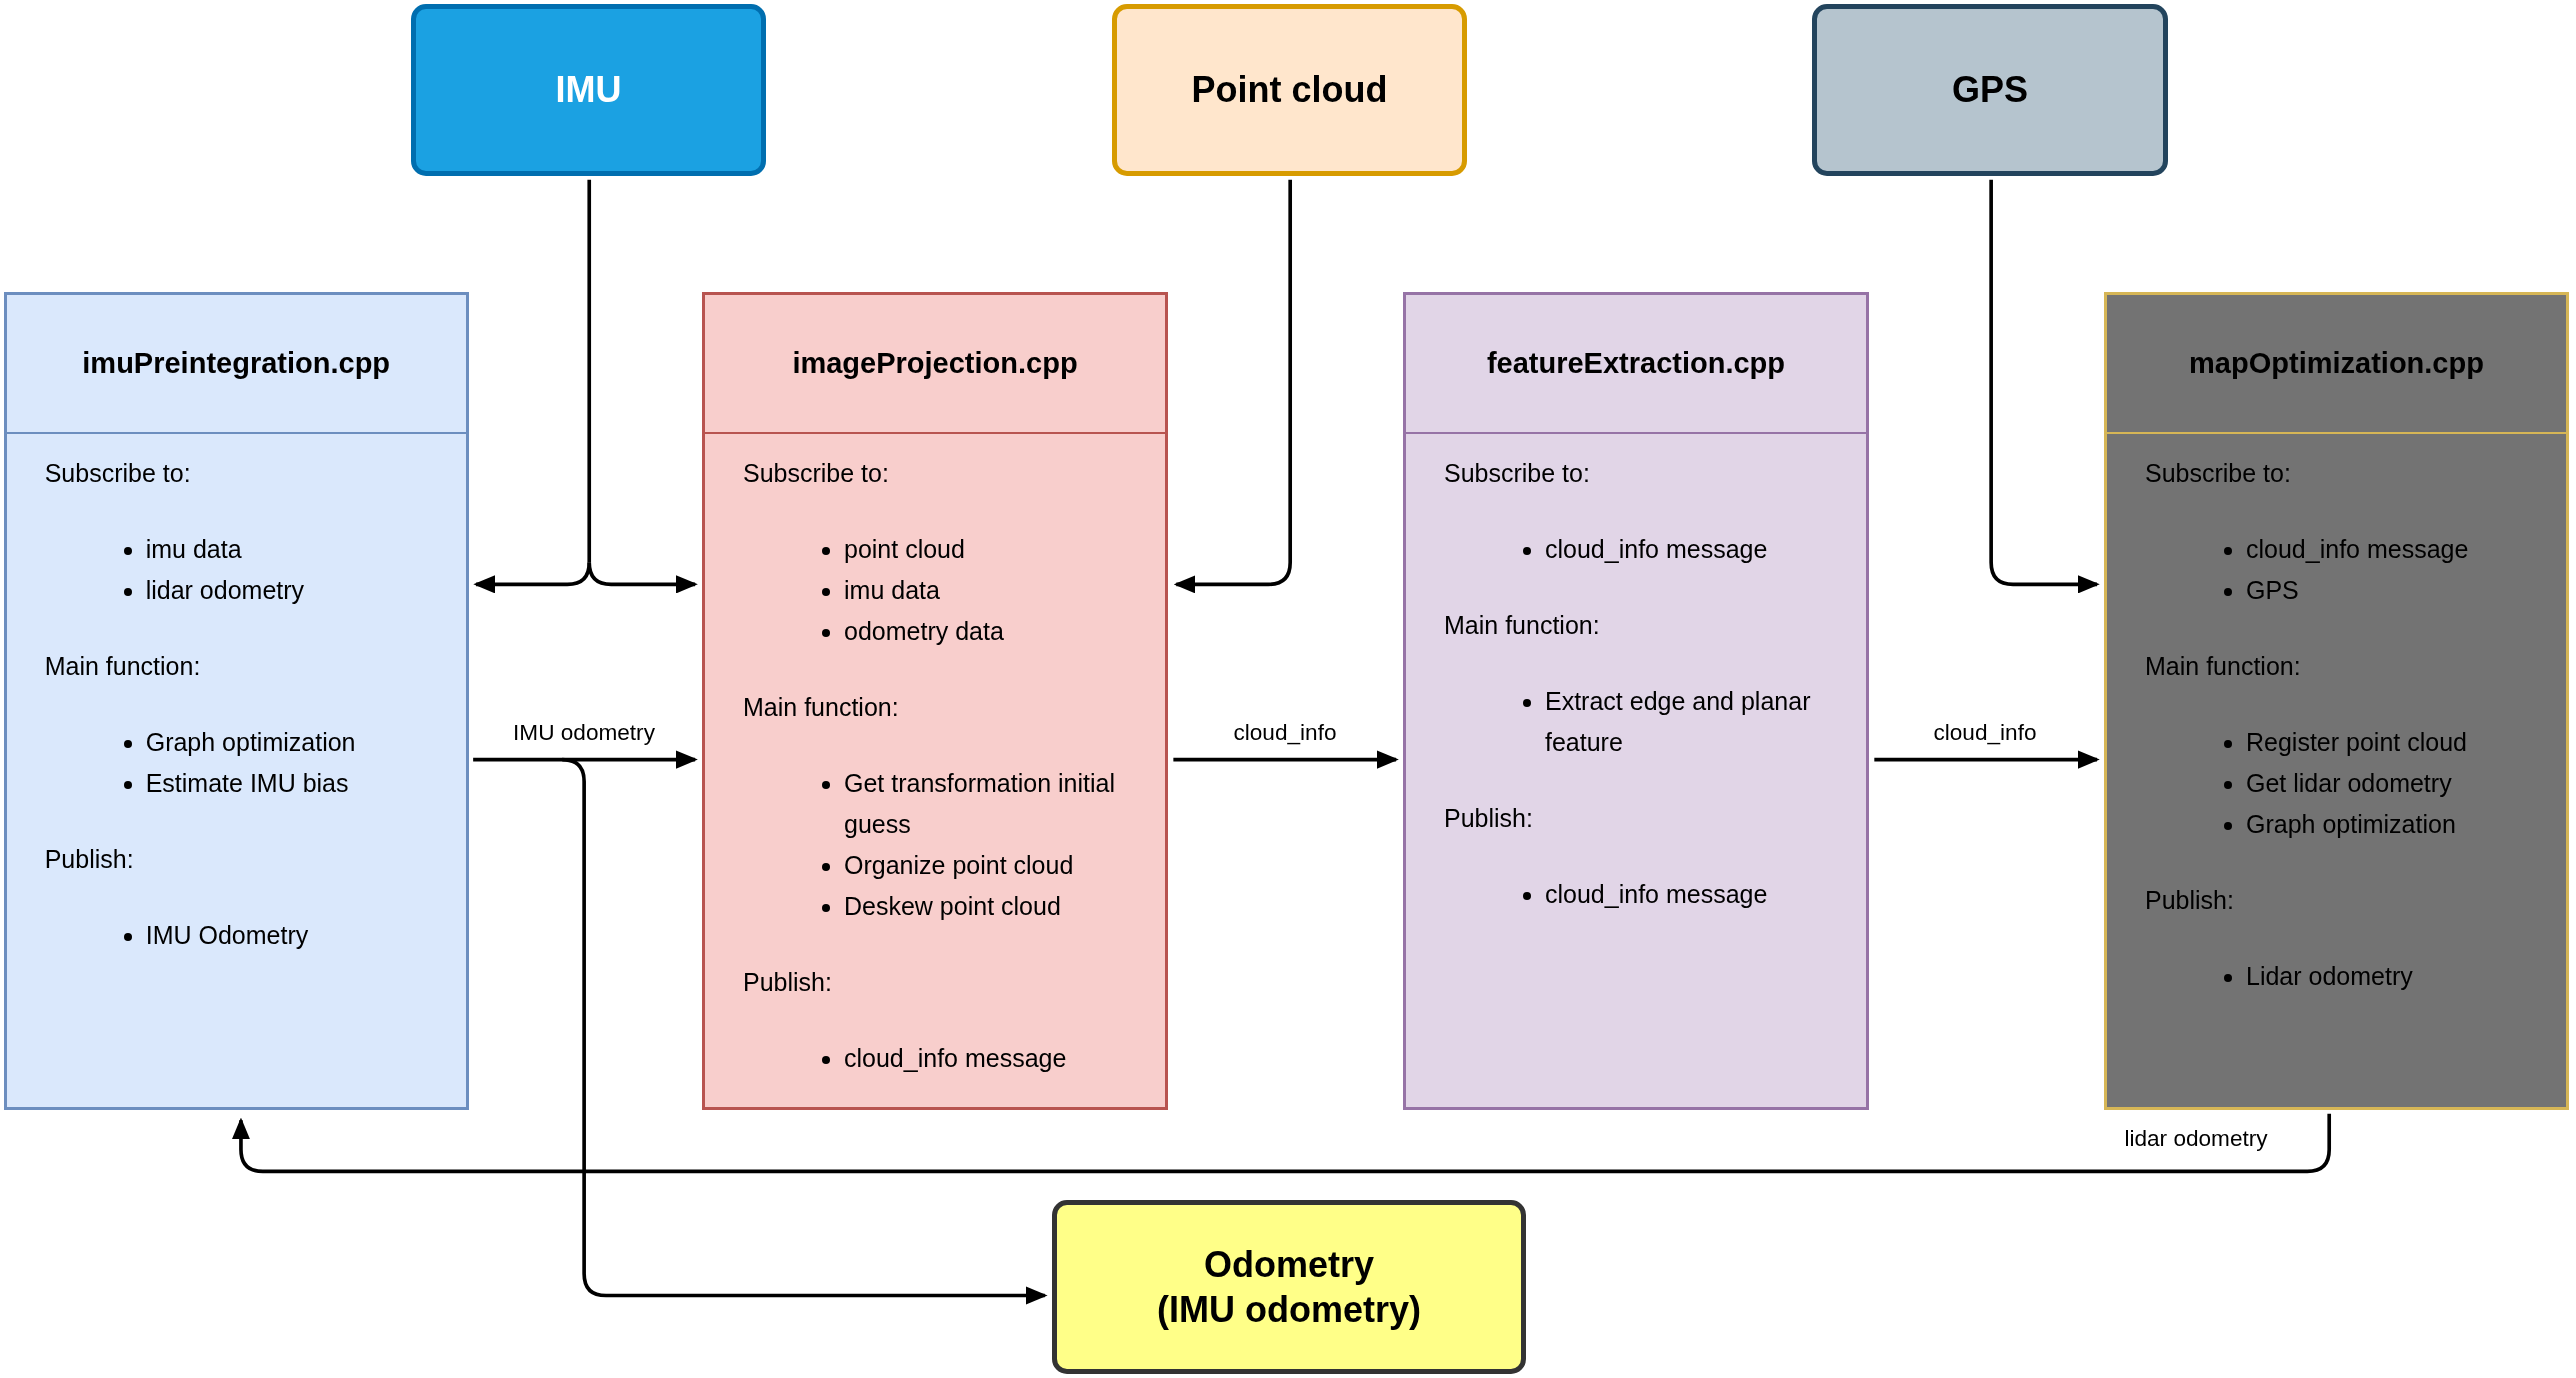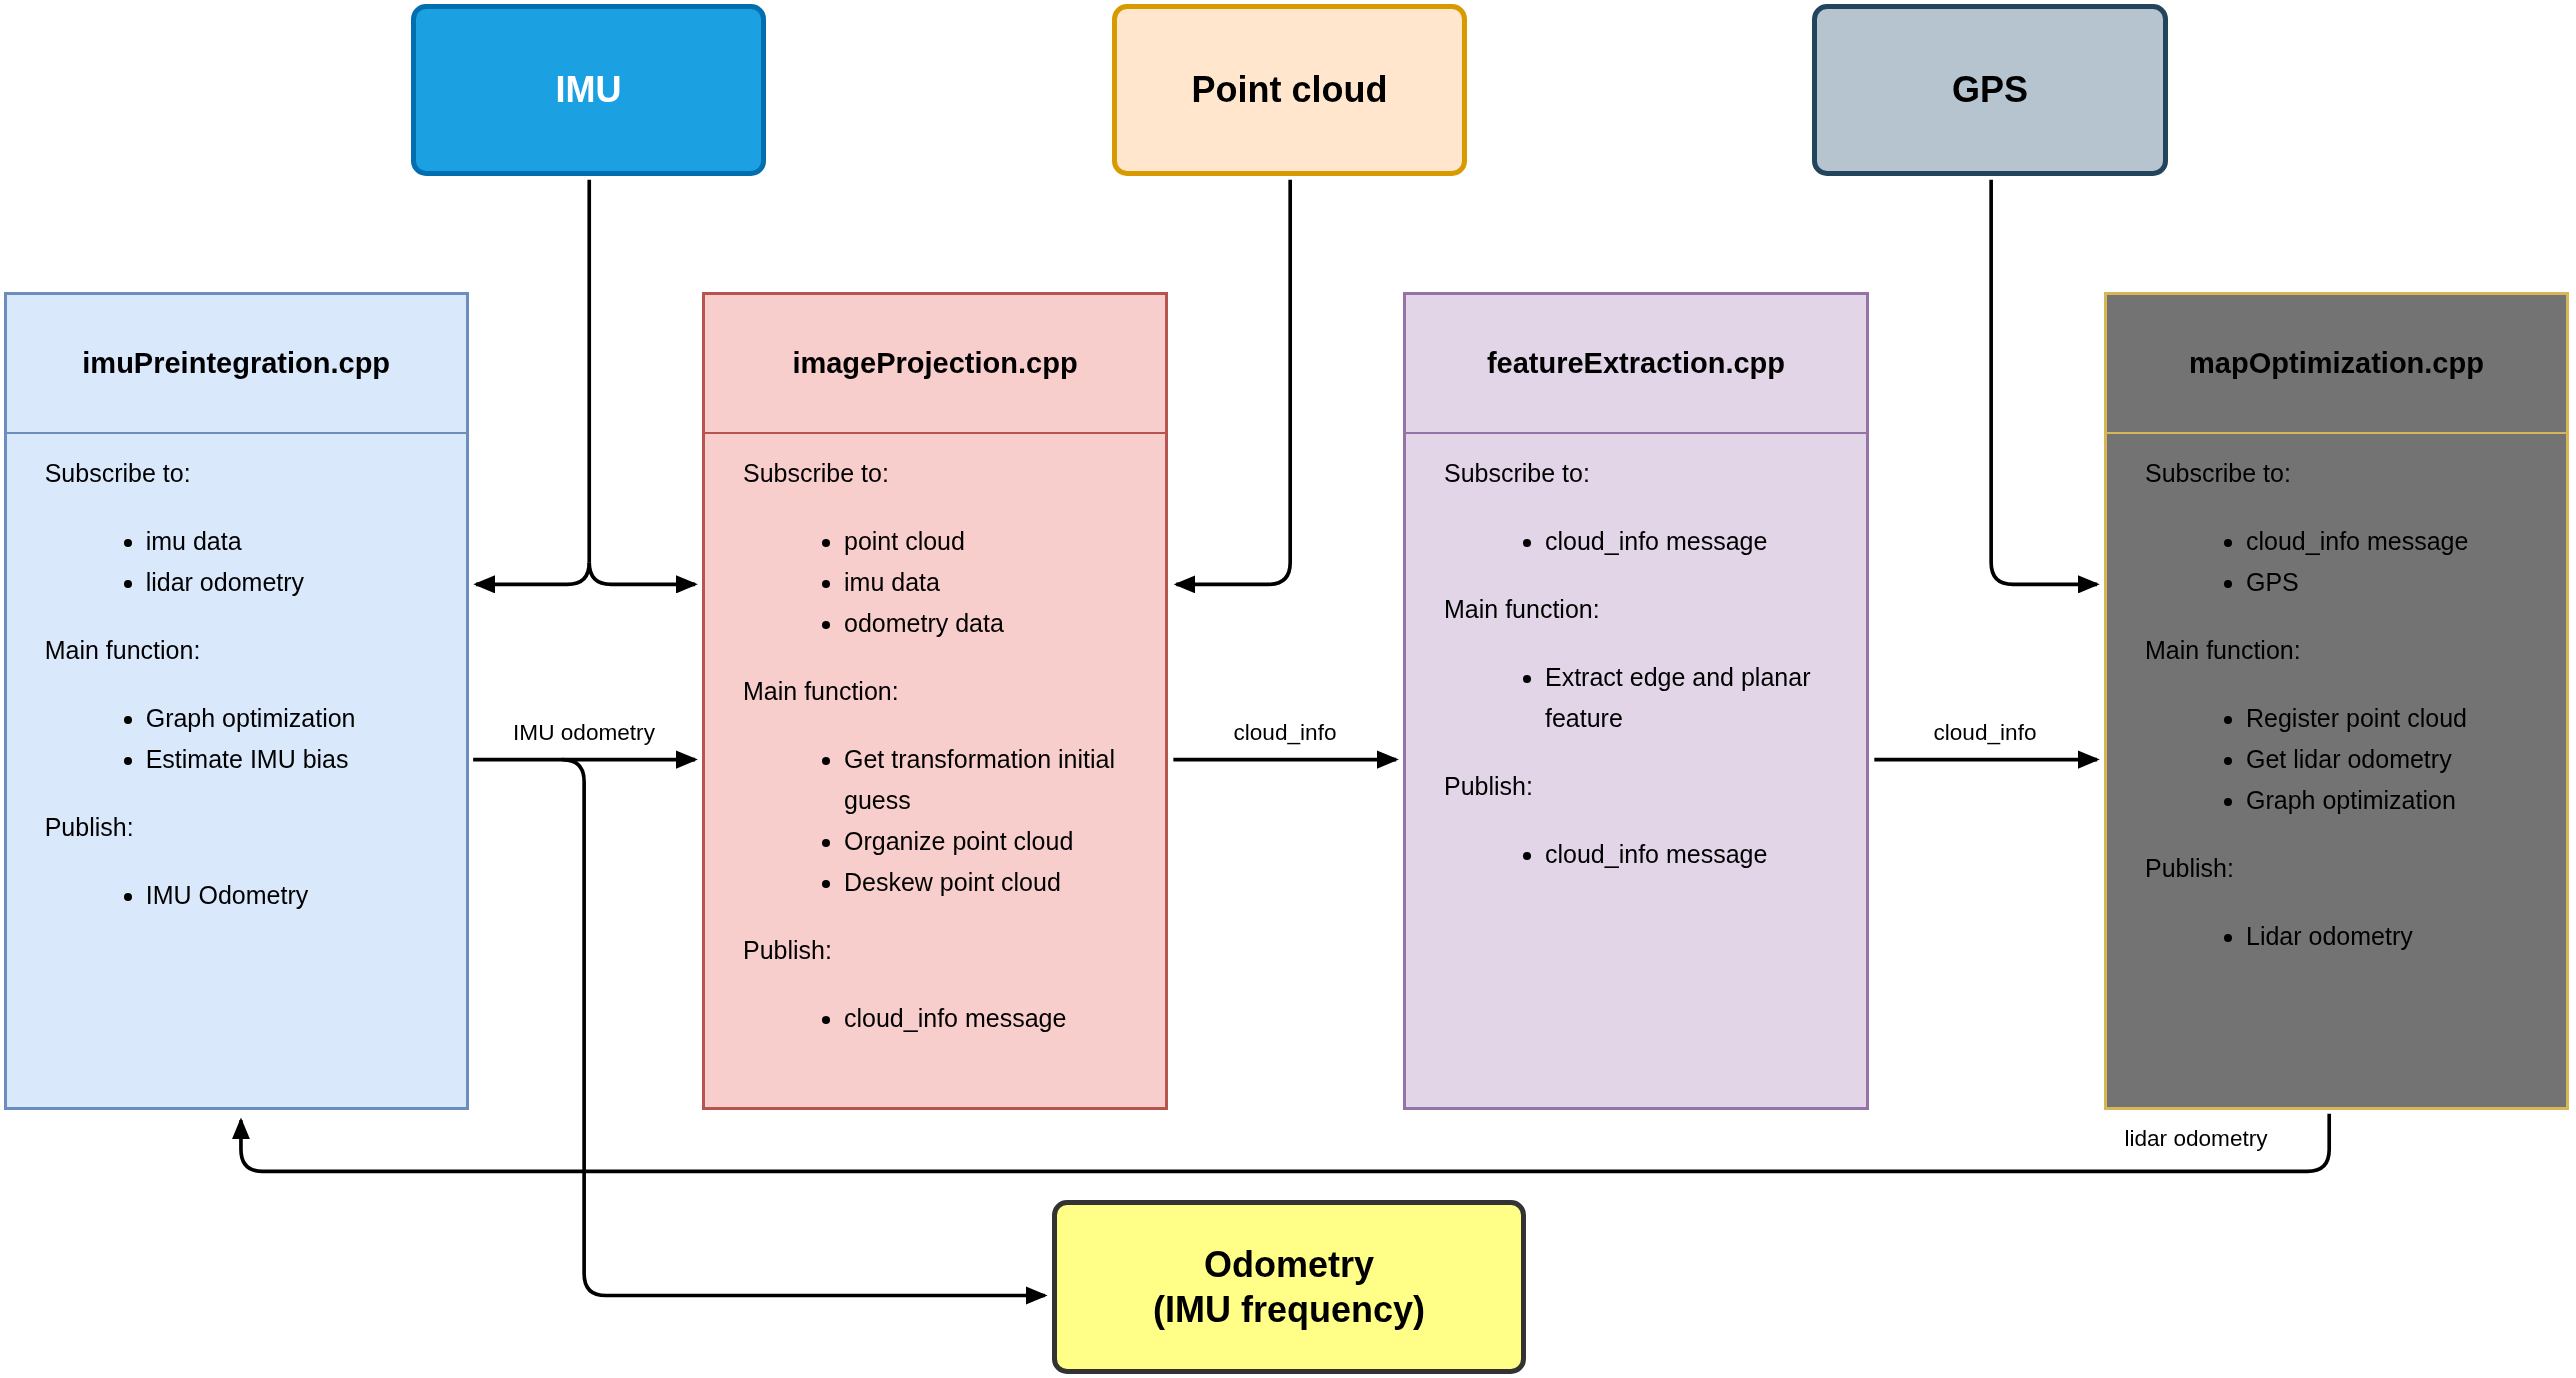--- a/index.html
+++ b/index.html
@@ -21,21 +21,21 @@
   .m2{left:702px;width:460px;background:#F8CECC;border:3.7px solid #B85450;}
   .m3{left:1403px;width:460px;background:#E1D5E7;border:3.7px solid #9673A6;}
   .m4{left:2104px;width:459px;background:#737373;border:3.7px solid #D6B656;}
   .mhead{height:137px;line-height:137px;text-align:center;font-weight:bold;font-size:29px;color:#000;}
   .m1 .mhead{border-bottom:2.9px solid #6C8EBF;}
   .m2 .mhead{border-bottom:2.9px solid #B85450;}
   .m3 .mhead{border-bottom:2.9px solid #9673A6;}
   .m4 .mhead{border-bottom:2.9px solid #D6B656;}
   .mbody{padding:2.9px 17.5px 0 22px;font-size:25px;line-height:41px;color:#000;}
   .mbody p{margin:16px;}
-  .mbody ul{margin:27px 0;padding-left:117px;}
+  .mbody ul{margin:35px 0;padding-left:117px;}
   .mbody li{margin:0;}
 
   
   .elabel{position:absolute;transform:translateX(-50%);font-size:22.6px;line-height:26px;color:#000;white-space:nowrap;}
   .el-imuodom{left:584px;top:720px;}
   .el-ci1{left:1285px;top:720px;}
   .el-ci2{left:1985px;top:720px;}
   .el-lidar{left:2196px;top:1126px;}
 </style>
 </head>
@@ -150,21 +150,21 @@
       <p>Publish:</p>
       <ul>
         <li>Lidar odometry</li>
       </ul>
     </div>
   </div>
 
   <div class="bigbox out-odom">
     <span>
       <span style="display:block;">Odometry</span>
-      <span style="display:block;">(IMU frequency)</span>
+      <span style="display:block;">(IMU odometry)</span>
     </span>
   </div>
 
   <div class="elabel el-imuodom">IMU odometry</div>
   <div class="elabel el-ci1">cloud_info</div>
   <div class="elabel el-ci2">cloud_info</div>
   <div class="elabel el-lidar">lidar odometry</div>
 
 </div>
 

